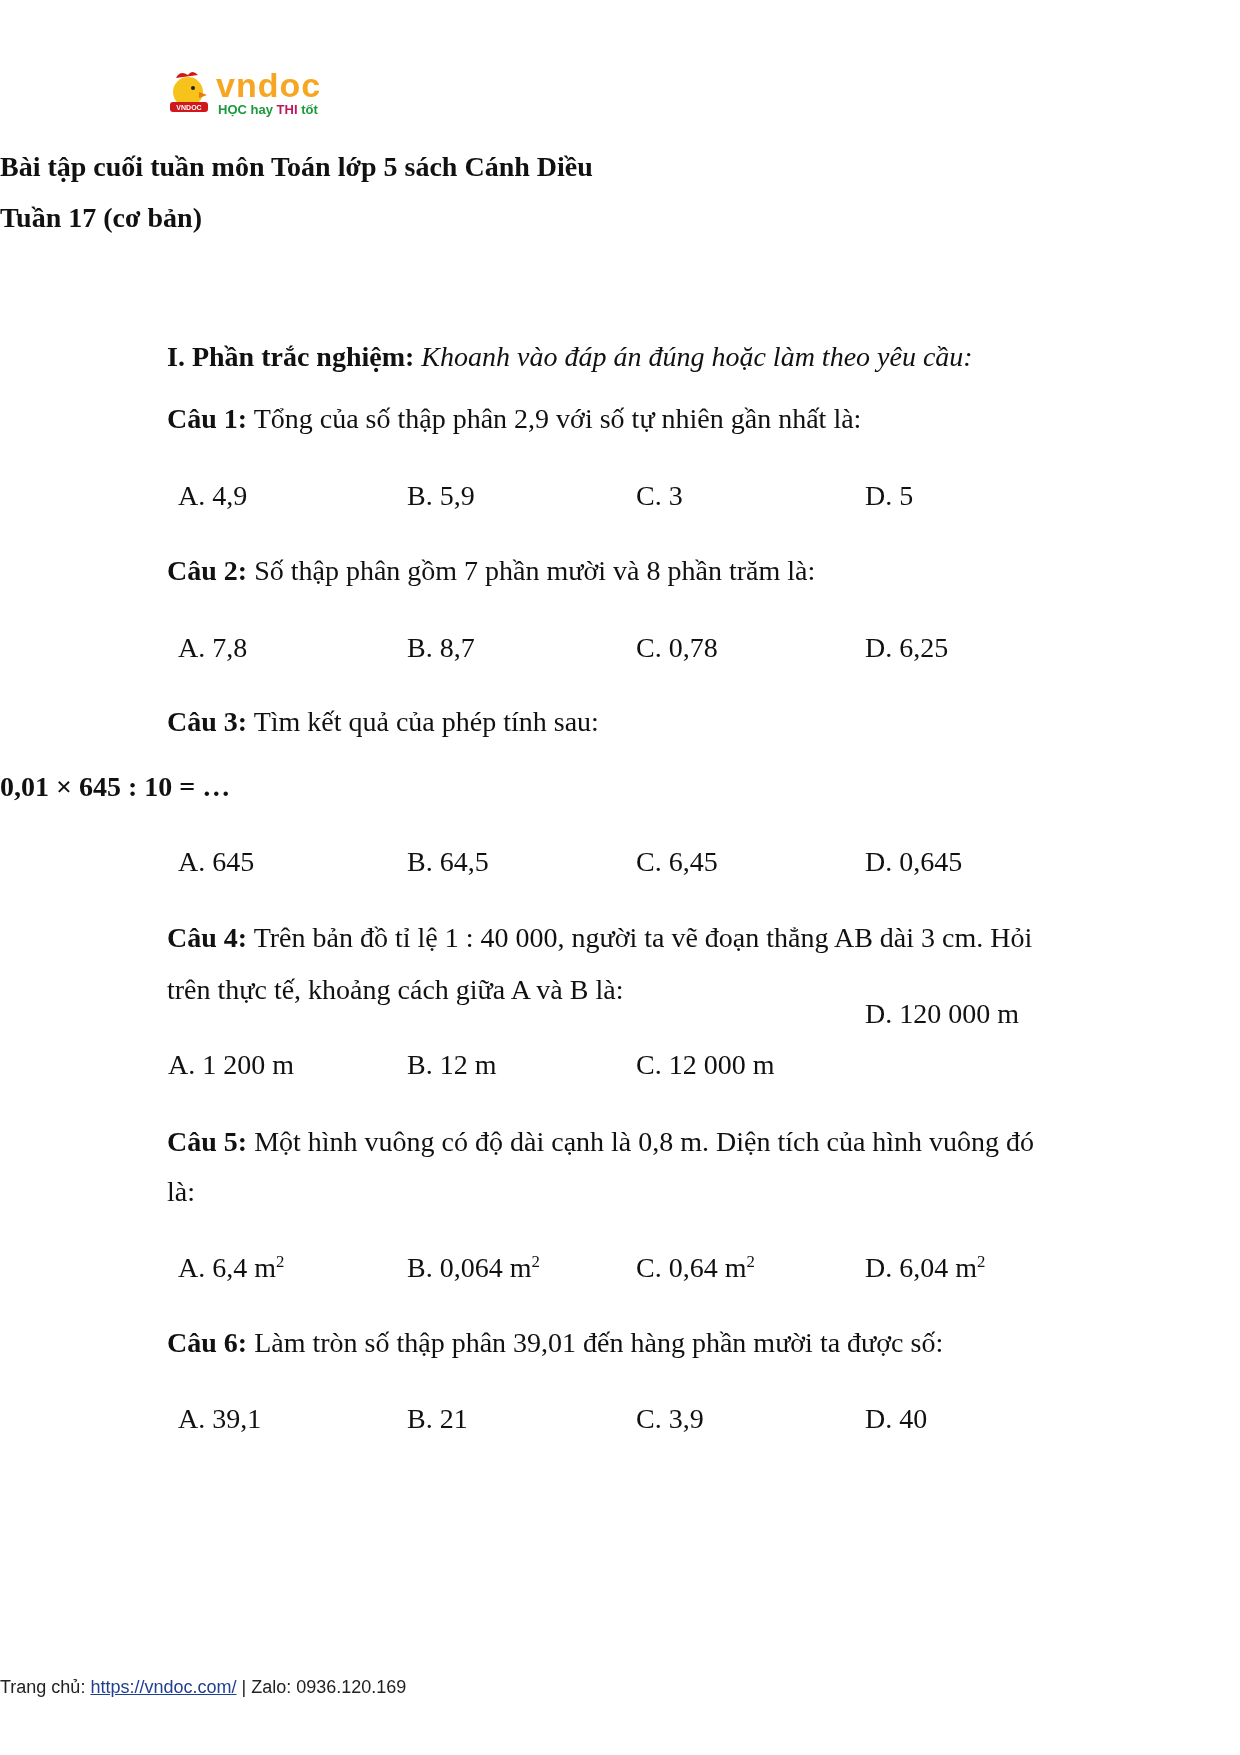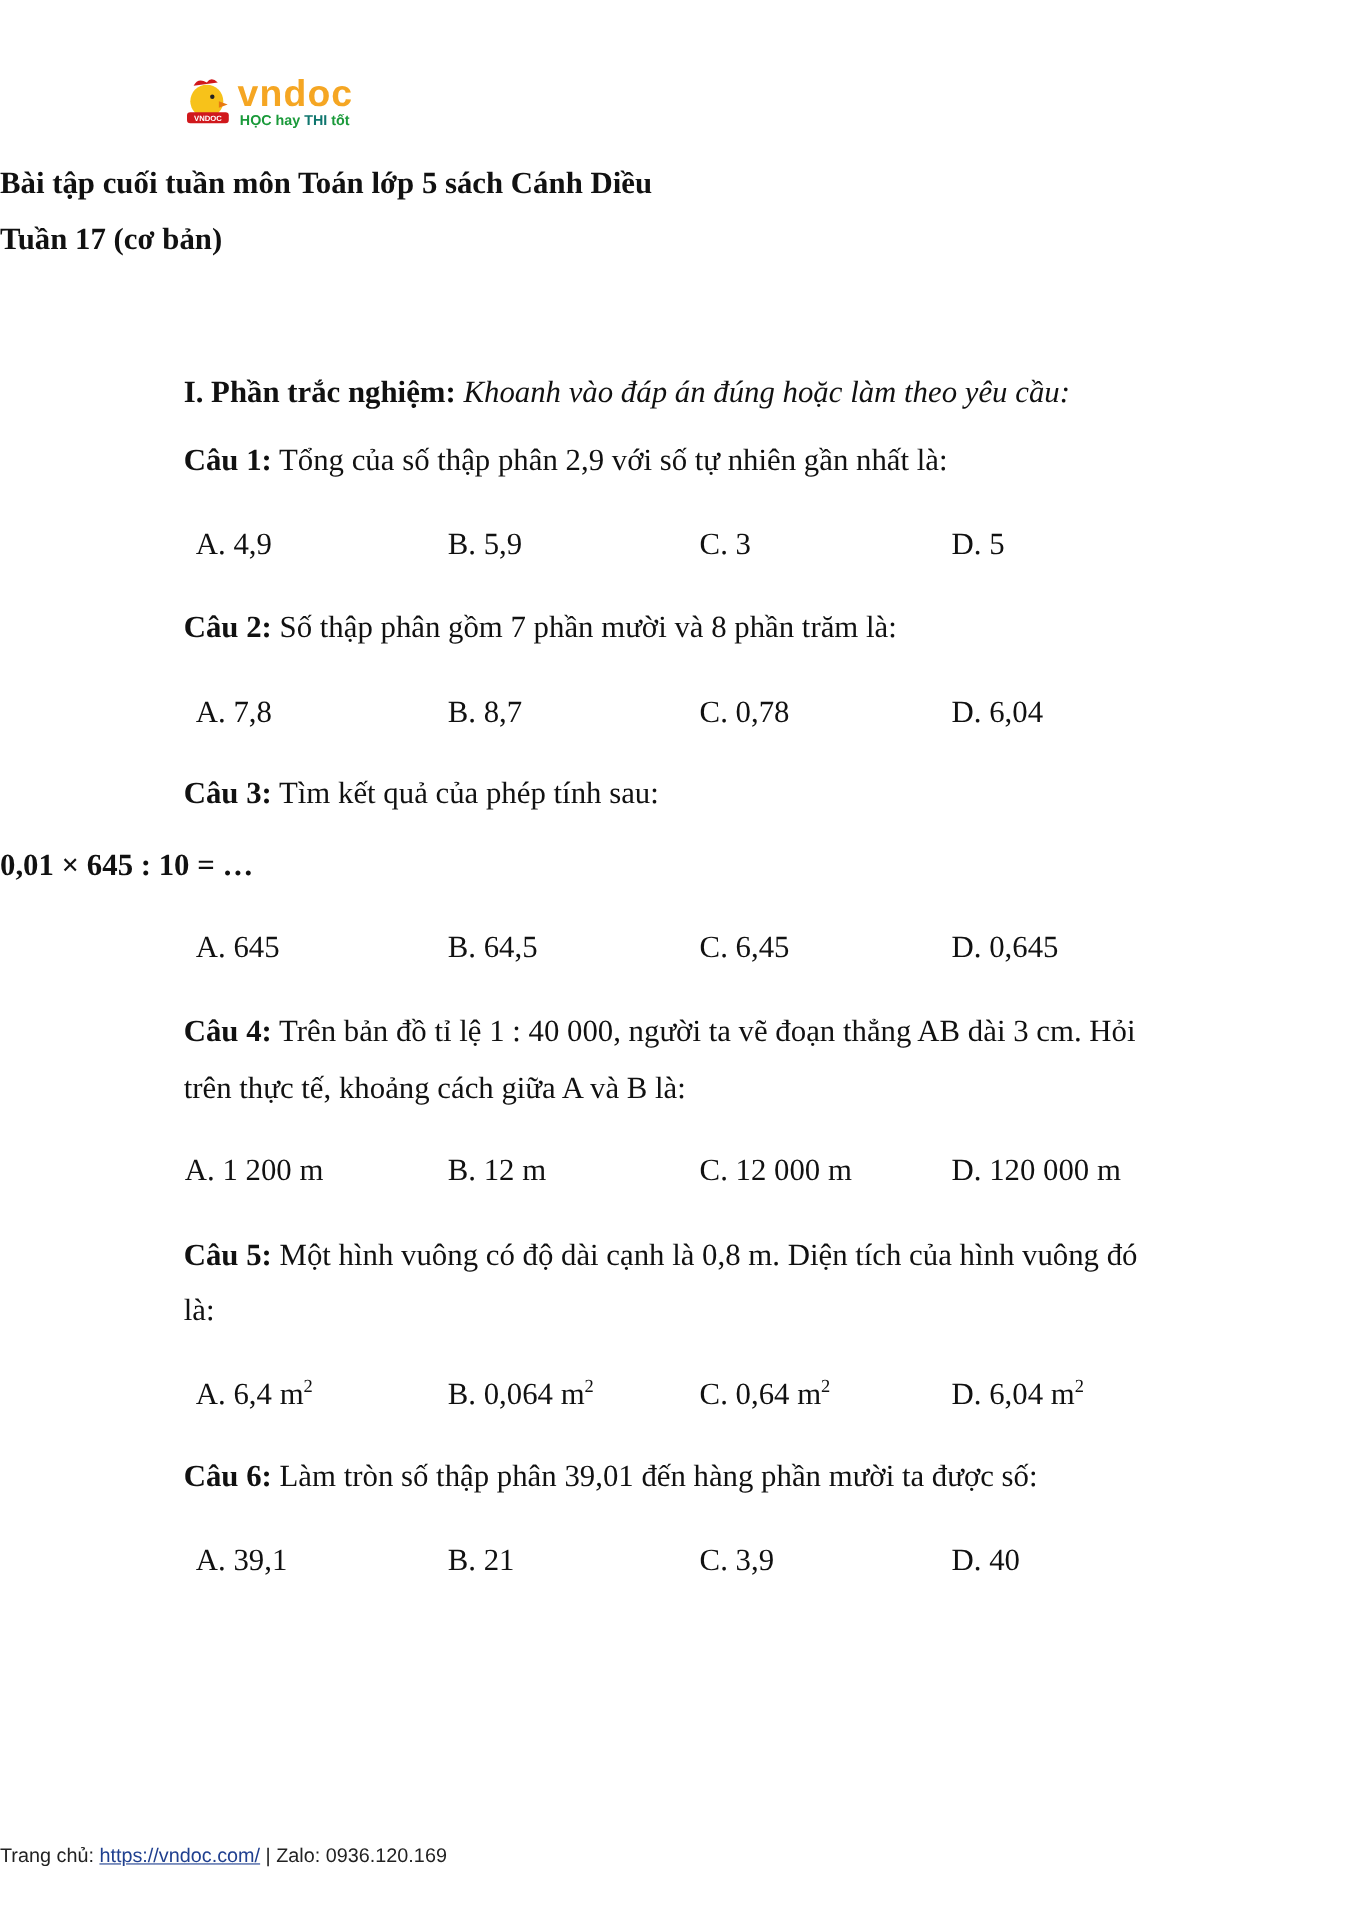--- a/index.html
+++ b/index.html
@@ -22,21 +22,21 @@
     <path d="M10 8 q4 -8 12 -3 q4 -6 10 0" fill="#d0181c"></path>
     <circle cx="27" cy="18" r="2" fill="#222"></circle>
     <path d="M33 22 l8 3 l-8 3z" fill="#e87a10"></path>
     <rect x="4" y="32" width="38" height="10" rx="3" fill="#d0181c"></rect>
     <text x="23" y="40" font-size="7" fill="#fff" text-anchor="middle" font-family="Liberation Sans, sans-serif" font-weight="bold">VNDOC</text>
   </svg>
   <span class="abs" style="left:50px;top:-4px;font-family:'Liberation Sans',sans-serif;font-weight:bold;font-size:34px;color:#f5a623;letter-spacing:1px;">vndoc</span>
   <span class="abs" style="left:52px;top:32px;font-family:'Liberation Sans',sans-serif;font-weight:bold;font-size:13px;">
     <span style="color:#1a9a3a">HỌC</span>
     <span style="color:#1a9a3a">hay</span>
-    <span style="color:#0f766e">THI</span>
+    <span style="color:#be185d">THI</span>
     <span style="color:#1a9a3a">tốt</span>
   </span>
 </div>
 
 <div class="abs center t" style="top:150px;font-weight:bold;">Bài tập cuối tuần môn Toán lớp 5 sách Cánh Diều</div>
 <div class="abs center t" style="top:201px;font-weight:bold;">Tuần 17 (cơ bản)</div>
 
 <div class="abs t" style="left:167px;top:340px;">
   <b>I. Phần trắc nghiệm:</b>
   <i>Khoanh vào đáp án đúng hoặc làm theo yêu cầu:</i>
@@ -54,21 +54,21 @@
 </div>
 
 <div class="abs t" style="left:167px;top:554px;">
   <b>Câu 2:</b>
   <span>Số thập phân gồm 7 phần mười và 8 phần trăm là:</span>
 </div>
 <div>
   <span class="abs t" style="left:178px;top:631px;">A. 7,8</span>
   <span class="abs t" style="left:407px;top:631px;">B. 8,7</span>
   <span class="abs t" style="left:636px;top:631px;">C. 0,78</span>
-  <span class="abs t" style="left:865px;top:631px;">D. 6,04</span>
+  <span class="abs t" style="left:865px;top:631px;">D. 6,25</span>
 </div>
 
 <div class="abs t" style="left:167px;top:705px;">
   <b>Câu 3:</b>
   <span>Tìm kết quả của phép tính sau:</span>
 </div>
 <div class="abs center t" style="top:770px;font-weight:bold;">0,01 × 645 : 10 = …</div>
 <div>
   <span class="abs t" style="left:178px;top:845px;">A. 645</span>
   <span class="abs t" style="left:407px;top:845px;">B. 64,5</span>
@@ -78,21 +78,21 @@
 
 <div class="abs t" style="left:167px;top:921px;">
   <b>Câu 4:</b>
   <span>Trên bản đồ tỉ lệ 1 : 40 000, người ta vẽ đoạn thẳng AB dài 3 cm. Hỏi</span>
 </div>
 <div class="abs t" style="left:167px;top:973px;">trên thực tế, khoảng cách giữa A và B là:</div>
 <div>
   <span class="abs t" style="left:168px;top:1048px;">A. 1 200 m</span>
   <span class="abs t" style="left:407px;top:1048px;">B. 12 m</span>
   <span class="abs t" style="left:636px;top:1048px;">C. 12 000 m</span>
-  <span class="abs t" style="left:865px;top:1048px;">D. 120 000 m</span>
+  <span class="abs t" style="left:865px;top:997px;">D. 120 000 m</span>
 </div>
 
 <div class="abs t" style="left:167px;top:1125px;">
   <b>Câu 5:</b>
   <span>Một hình vuông có độ dài cạnh là 0,8 m. Diện tích của hình vuông đó</span>
 </div>
 <div class="abs t" style="left:167px;top:1175px;">là:</div>
 <div>
   <span class="abs t" style="left:178px;top:1251px;"><span>A. 6,4 m</span><sup>2</sup></span>
   <span class="abs t" style="left:407px;top:1251px;"><span>B. 0,064 m</span><sup>2</sup></span>

